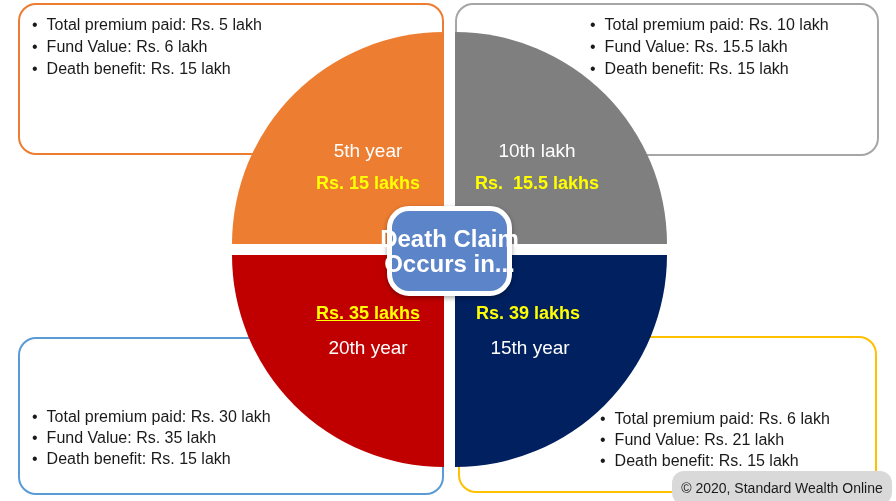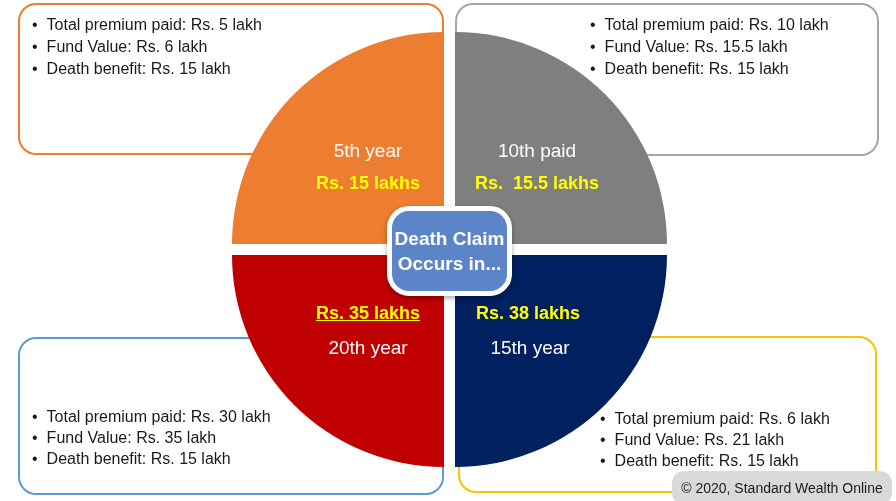--- a/index.html
+++ b/index.html
@@ -37,21 +37,21 @@
   .quad-bl .q-value{left:-4px;top:43px;text-decoration:underline;}
   .quad-bl .q-year{left:36px;top:82px;}
   .quad-br .q-value{left:-67px;top:43px;}
   .quad-br .q-year{left:-25px;top:82px;}
 
   
   .center-box{position:absolute;left:387px;top:206px;width:125px;height:90px;box-sizing:border-box;
     background:#5B84C9;border:5px solid #fff;border-radius:22px;z-index:3;
     display:flex;flex-direction:column;justify-content:center;align-items:center;
     box-shadow:0 2px 5px rgba(0,0,0,0.35);}
-  .cline{color:#fff;font-weight:bold;font-size:19px;line-height:25px;white-space:nowrap;text-align:center;}
+  .cline{color:#fff;font-weight:bold;font-size:24px;line-height:25px;white-space:nowrap;text-align:center;}
 
   
   .copyright{position:absolute;left:672px;top:471px;width:220px;height:34px;background:#D9D9D9;
     border-radius:12px;font-size:14px;color:#1a1a1a;display:flex;align-items:center;justify-content:center;
     z-index:4;white-space:nowrap;}
 </style>
 </head>
 <body>
 
 <div class="canvas">
@@ -123,31 +123,31 @@
         </li>
     </ul>
   </div>
 
   <div class="quad quad-tl">
     <div class="qlabel q-year">5th year</div>
     <div class="qlabel q-value">Rs. 15 lakhs</div>
   </div>
 
   <div class="quad quad-tr">
-    <div class="qlabel q-year">10th paid</div>
+    <div class="qlabel q-year">10th lakh</div>
     <div class="qlabel q-value">Rs.  15.5 lakhs</div>
   </div>
 
   <div class="quad quad-bl">
     <div class="qlabel q-value">Rs. 35 lakhs</div>
     <div class="qlabel q-year">20th year</div>
   </div>
 
   <div class="quad quad-br">
-    <div class="qlabel q-value">Rs. 38 lakhs</div>
+    <div class="qlabel q-value">Rs. 39 lakhs</div>
     <div class="qlabel q-year">15th year</div>
   </div>
 
   <div class="center-box">
     <div class="cline">Death Claim</div>
     <div class="cline">Occurs in...</div>
   </div>
 
   <div class="copyright">© 2020, Standard Wealth Online</div>
 

